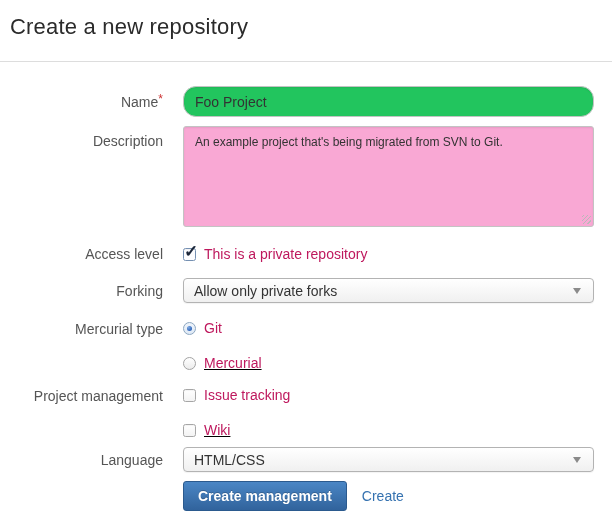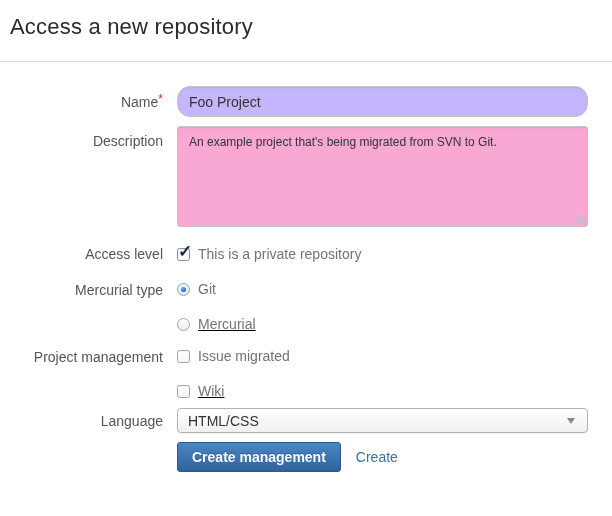--- a/index.html
+++ b/index.html
@@ -16,21 +16,21 @@
   .page-title {
     font-size: 22px; font-weight: 400; color: #2b2b2b;
     padding: 14px 0 0 10px; letter-spacing: 0.2px;
   }
 
   
   .form { width: 590px; }
   .row {
     display: grid;
     grid-template-columns: 163px 411px;
-    column-gap: 14px;
+    column-gap: 20px;
     align-items: center;
   }
   .row-label {
     text-align: right; font-size: 14px; color: #555;
     line-height: 18px; white-space: nowrap;
   }
   .required-mark { color: #cc3333; font-size: 12px; vertical-align: top; line-height: 12px; }
 
   .row-name { margin-top: 24px; }
   .row-desc { margin-top: 9px; }
@@ -44,21 +44,21 @@
   .row-lang { margin-top: 7px; }
   .row-buttons { margin-top: 9px; }
 
   
   .text-input {
     width: 411px; height: 31px;
     border: 1px solid #c3c3c3; border-radius: 13px;
     padding: 0 11px; font-size: 14px; color: #333;
     font-family: "Liberation Sans", sans-serif;
     box-shadow: inset 0 1px 2px rgba(0,0,0,0.08);
-    background: #c4b5fd; outline: none;
+    background: #22c55e; outline: none;
   }
 
   
   .textarea-wrap { position: relative; width: 411px; }
   .textarea {
     width: 411px; height: 101px;
     border: 1px solid #c3c3c3; border-radius: 3px;
     padding: 6px 11px; font-size: 12px; color: #333; line-height: 19px;
     font-family: "Liberation Sans", sans-serif;
     box-shadow: inset 0 1px 2px rgba(0,0,0,0.08);
@@ -66,21 +66,21 @@
   }
   .resize-grip {
     position: absolute; right: 3px; bottom: 3px; width: 9px; height: 9px;
     background: repeating-linear-gradient(-45deg, transparent 0 2px, #b9b9b9 2px 3px);
     pointer-events: none;
   }
 
   
   .option-line { display: flex; align-items: center; height: 20px; }
   .option-line + .option-line { margin-top: 15px; text-decoration: underline; }
-  .option-text { font-size: 14px; color: #737373; margin-left: 8px; }
+  .option-text { font-size: 14px; color: #be185d; margin-left: 8px; }
   .checkbox {
     width: 13px; height: 13px; position: relative;
     border: 1px solid #a6a6a6; border-radius: 2.5px;
     background: linear-gradient(#ffffff, #f3f3f3);
     box-shadow: inset 0 1px 1px rgba(0,0,0,0.05);
     flex: 0 0 auto; cursor: default;
   }
   .checkbox.checked { border-color: #7590b2; background: #fdfdff; }
   .checkbox.checked::after {
     content: "✓";
@@ -135,21 +135,21 @@
     margin-left: 15px; font-size: 14px; color: #3572b0;
     text-decoration: none; cursor: pointer;
   }
 </style>
 </head>
 <body>
 
 <div class="page">
 
   <div class="header">
-    <h1 class="page-title">Access a new repository</h1>
+    <h1 class="page-title">Create a new repository</h1>
   </div>
 
   <div class="form">
 
     <div class="row row-name">
       <div class="row-label"><span>Name</span><span class="required-mark">*</span></div>
       <input class="text-input" type="text" value="Foo Project" style="">
     </div>
 
     <div class="row row-desc">
@@ -161,41 +161,48 @@
     </div>
 
     <div class="row row-access">
       <div class="row-label">Access level</div>
       <div class="option-line">
         <span class="checkbox checked"></span>
         <span class="option-text">This is a private repository</span>
       </div>
     </div>
 
+    <div class="row row-forking">
+      <div class="row-label">Forking</div>
+      <div class="select">
+        <span class="select-value">Allow only private forks</span>
+        <span class="select-arrow"></span>
+      </div>
+    </div>
 
     <div class="row row-repotype">
       <div class="row-label">Mercurial type</div>
       <div>
         <div class="option-line">
           <span class="radio selected"></span>
           <span class="option-text">Git</span>
         </div>
         <div class="option-line">
           <span class="radio"></span>
           <span class="option-text">Mercurial</span>
         </div>
       </div>
     </div>
 
     <div class="row row-pm">
       <div class="row-label">Project management</div>
       <div>
         <div class="option-line">
           <span class="checkbox"></span>
-          <span class="option-text">Issue migrated</span>
+          <span class="option-text">Issue tracking</span>
         </div>
         <div class="option-line">
           <span class="checkbox"></span>
           <span class="option-text">Wiki</span>
         </div>
       </div>
     </div>
 
     <div class="row row-lang">
       <div class="row-label">Language</div>

